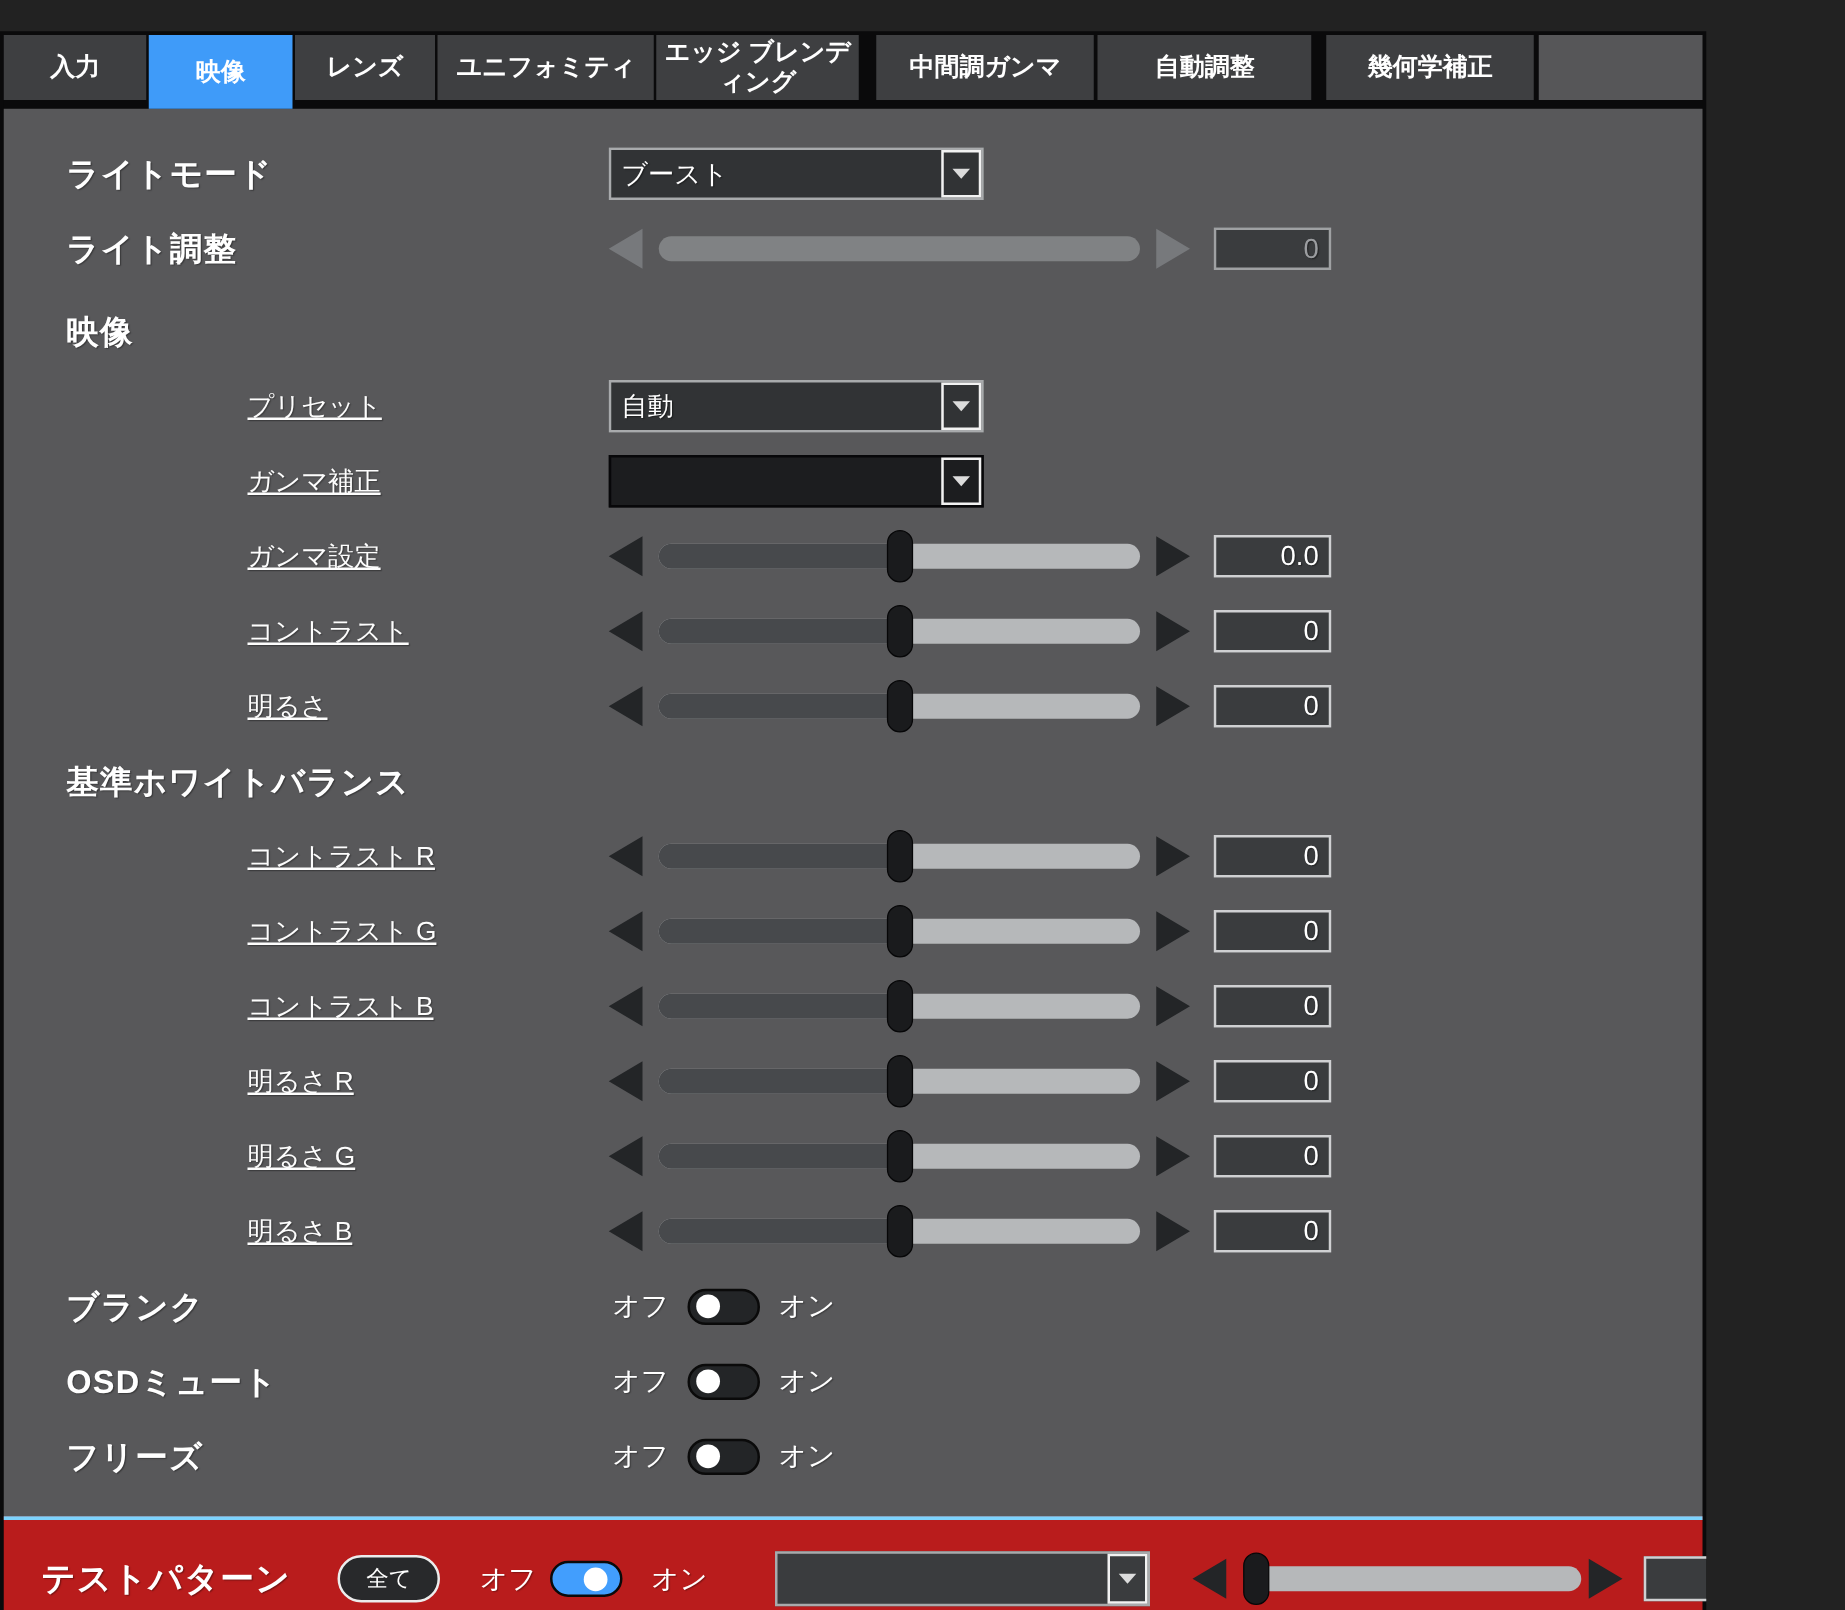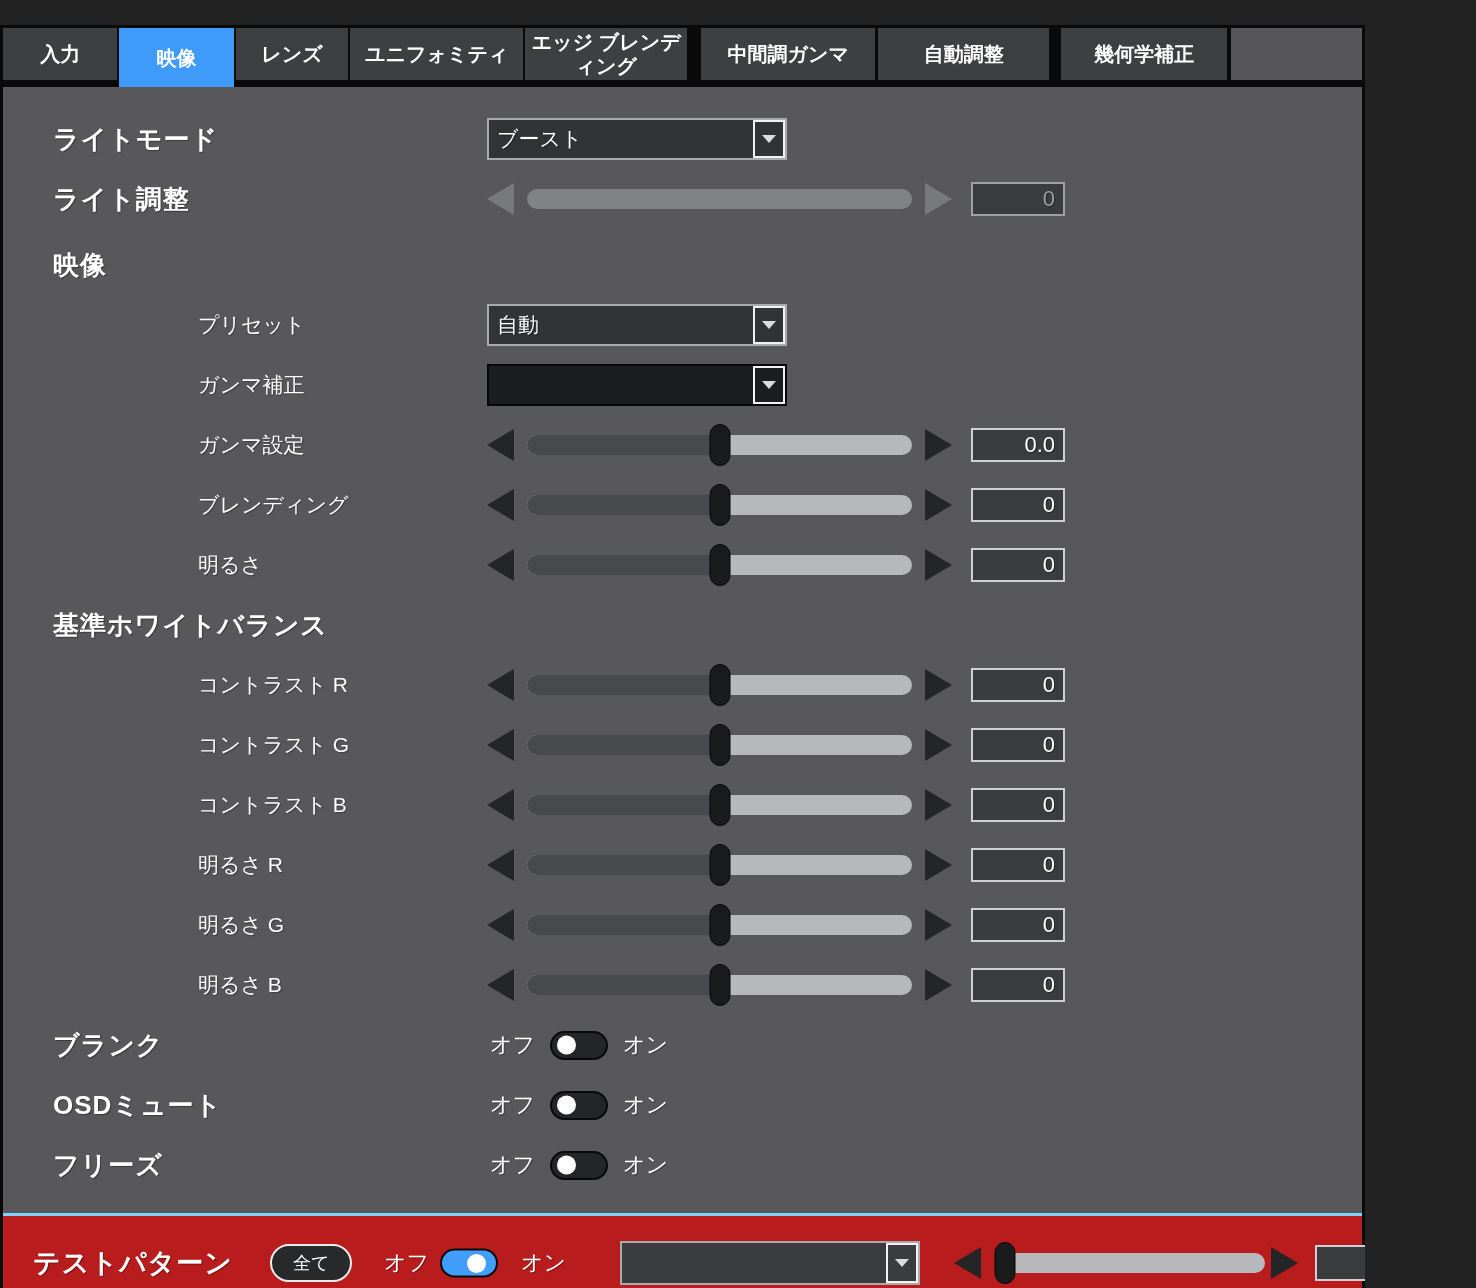--- a/index.html
+++ b/index.html
@@ -39,20 +39,21 @@
   .row { height:60px; position:relative; display:flex; align-items:center; }
   .row.sect-gap { margin-top:6px; }
   .lbl-main {
     position:absolute; left:50px; color:#fff;
     font-size:26px; font-weight:bold; letter-spacing:1px;
     text-shadow:1px 1px 1px rgba(0,0,0,0.35);
   }
   .lbl-sub {
     position:absolute; left:195px; color:#fdfdfd; font-size:21px;
     text-shadow:1px 1px 1px rgba(0,0,0,0.3);
+    text-decoration:underline;
   }
   .ctl { position:absolute; left:484px; display:flex; align-items:center; }
 
   
   .dropdown {
     width:300px; height:42px; background:#313335;
     border:2px solid #a8aaac; position:relative;
     display:flex; align-items:center;
   }
   .dropdown.dark { background:#1c1d1f; border-color:#070709; }
@@ -232,21 +233,21 @@
         <div class="track" style="--pct: 50%;">
             <div class="fill"></div>
             <div class="thumb"></div>
           </div>
         <span class="arr arr-r"></span>
         <div class="valbox">0.0</div>
       </div>
     </div>
 
     <div class="row">
-      <span class="lbl-sub">ブレンディング</span>
+      <span class="lbl-sub">コントラスト</span>
       <div class="ctl slider">
         <span class="arr arr-l"></span>
         <div class="track" style="--pct: 50%;">
             <div class="fill"></div>
             <div class="thumb"></div>
           </div>
         <span class="arr arr-r"></span>
         <div class="valbox">0</div>
       </div>
     </div>

